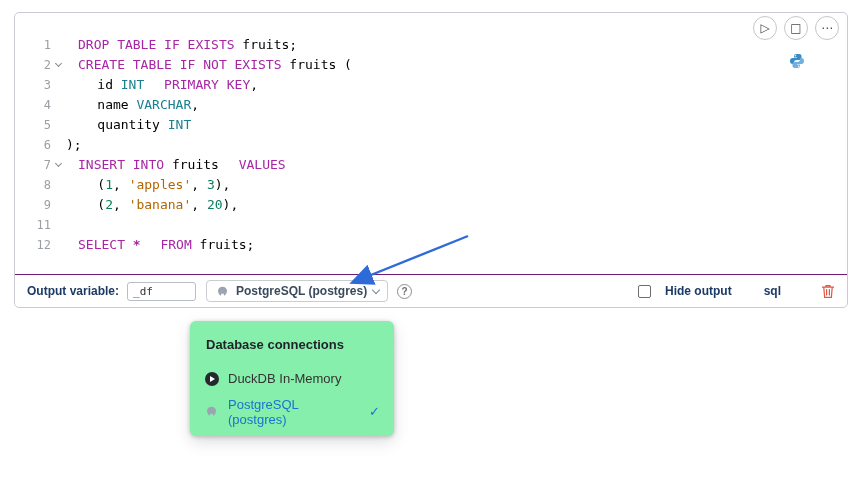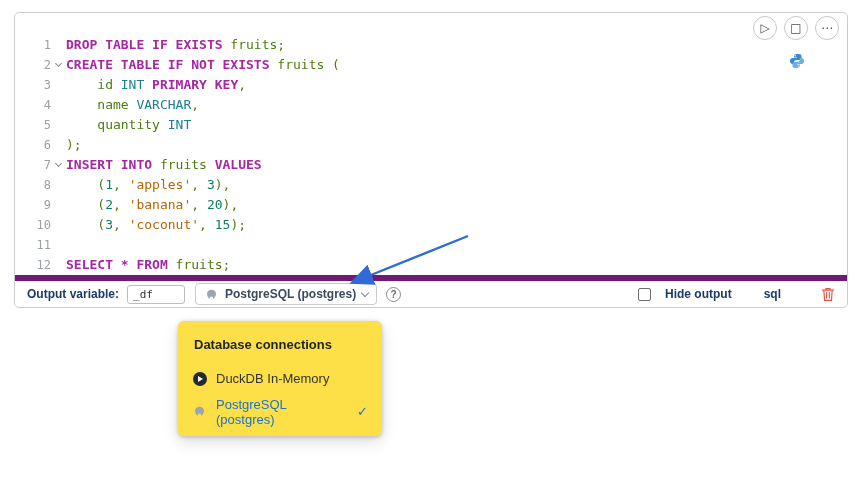--- a/index.html
+++ b/index.html
@@ -23,32 +23,32 @@
     font-family: "DejaVu Sans", sans-serif;
   }
   .kernel-badge { position: absolute; top: 40px; right: 42px; width: 16px; height: 16px; }
 
   .code-area { flex: 1; padding-top: 22px; font-family: "DejaVu Sans Mono", monospace; font-size: 13px; }
   .code-row { display: flex; height: 20px; line-height: 20px; }
   .gutter-num { width: 36px; text-align: right; color: #9aa0a6; font-size: 12px; flex: none; }
   .fold { width: 15px; flex: none; display: flex; align-items: center; justify-content: center; }
   .chev-shape { width: 5px; height: 5px; border-right: 1.4px solid #8a8a8a; border-bottom: 1.4px solid #8a8a8a; transform: rotate(45deg); margin-top: -3px; }
   .code-text { white-space: pre; color: #1c1c1c; }
-  .tok-kw { color: var(--keyword); font-weight: bold; }
+  .tok-kw { color: var(--keyword); font-weight: normal; margin-left: 12px; }
   .tok-op { color: var(--keyword); font-weight: bold; }
   .tok-ty { color: var(--type); }
   .tok-st { color: var(--string); }
   .tok-nu { color: var(--number); }
-  .tok-pl { color: #4d7c0f; }
-
-  
-  .footer { height: 33px; border-top: 6px solid #701a75; display: flex; align-items: center; padding: 0 12px; }
+  .tok-pl { color: #000000; }
+
+  
+  .footer { height: 33px; border-top: 1px solid #701a75; display: flex; align-items: center; padding: 0 12px; }
   .flabel { font-size: 12px; font-weight: bold; color: var(--label); }
   .var-input {
-    width: 58px; height: 19px; margin-left: 8px; border: 1px solid #b9bec4; border-radius: 3px;
+    width: 69px; height: 19px; margin-left: 8px; border: 1px solid #b9bec4; border-radius: 3px;
     font-family: "DejaVu Sans Mono", monospace; font-size: 11px; padding: 0 5px; color: #333;
   }
   .conn-btn {
     margin-left: 10px; display: flex; align-items: center; gap: 6px;
     border: 1px solid #c9cdd3; border-radius: 4px; background: #fff;
     padding: 2px 8px; height: 22px; cursor: pointer;
   }
   .conn-label { font-size: 12px; font-weight: bold; color: #3a4a5d; }
   .btn-chev { width: 6px; height: 6px; border-right: 1.5px solid #7a8794; border-bottom: 1.5px solid #7a8794; transform: rotate(45deg); margin-top: -3px; }
   .help {
@@ -56,21 +56,21 @@
     color: #6f6f6f; font-size: 10px; font-weight: bold; display: flex; align-items: center; justify-content: center;
   }
   .spacer { flex: 1; }
   .checkbox { width: 13px; height: 13px; border: 1.4px solid #6d6d6d; border-radius: 2px; background: #fff; flex: none; }
   .hide-label { margin-left: 7px; padding-left: 7px; }
   .lang { margin-left: 32px; cursor: pointer; }
   .trash { margin-left: 40px; display: flex; cursor: pointer; }
 
   
   .menu {
-    position: absolute; left: 178px; top: 321px; width: 204px; background: #fde047;
+    position: absolute; left: 190px; top: 321px; width: 204px; background: #86efac;
     border-radius: 6px; box-shadow: 0 1px 4px rgba(0,0,0,.22), 0 6px 16px rgba(0,0,0,.13);
     padding: 4px 0 8px; z-index: 10;
   }
   .menu-title { font-size: 13px; font-weight: bold; color: #1f2328; padding: 12px 16px 10px; }
   .menu-item { display: flex; align-items: center; gap: 9px; height: 33px; padding: 0 14px; font-size: 13px; color: #333; cursor: pointer; }
   .menu-item.selected { color: var(--selected); }
   .check { margin-left: auto; color: var(--selected); font-size: 13px; font-family: "DejaVu Sans", sans-serif; }
   .ico { width: 15px; display: flex; justify-content: center; flex: none; }
   .duck { width: 14px; height: 14px; border-radius: 50%; background: #24292e; display: flex; align-items: center; justify-content: center; }
   .duck-arrow { width: 0; height: 0; border-left: 5px solid #fff; border-top: 3.5px solid transparent; border-bottom: 3.5px solid transparent; margin-left: 1px; }
@@ -150,25 +150,20 @@
           </div>
           <div class="code-row">
             <span class="gutter-num">8</span>
             <span class="fold"></span>
             <span class="code-text"><span class="tok-pl">    (</span><span class="tok-nu">1</span><span class="tok-pl">, </span><span class="tok-st">'apples'</span><span class="tok-pl">, </span><span class="tok-nu">3</span><span class="tok-pl">),</span></span>
           </div>
           <div class="code-row">
             <span class="gutter-num">9</span>
             <span class="fold"></span>
             <span class="code-text"><span class="tok-pl">    (</span><span class="tok-nu">2</span><span class="tok-pl">, </span><span class="tok-st">'banana'</span><span class="tok-pl">, </span><span class="tok-nu">20</span><span class="tok-pl">),</span></span>
-          </div>
-          <div class="code-row">
-            <span class="gutter-num">10</span>
-            <span class="fold"></span>
-            <span class="code-text"><span class="tok-pl">    (</span><span class="tok-nu">3</span><span class="tok-pl">, </span><span class="tok-st">'coconut'</span><span class="tok-pl">, </span><span class="tok-nu">15</span><span class="tok-pl">);</span></span>
           </div>
           <div class="code-row">
             <span class="gutter-num">11</span>
             <span class="fold"></span>
             <span class="code-text"></span>
           </div>
           <div class="code-row">
             <span class="gutter-num">12</span>
             <span class="fold"></span>
             <span class="code-text"><span class="tok-kw">SELECT</span><span class="tok-pl"> </span><span class="tok-op">*</span><span class="tok-pl"> </span><span class="tok-kw">FROM</span><span class="tok-pl"> fruits;</span></span>

